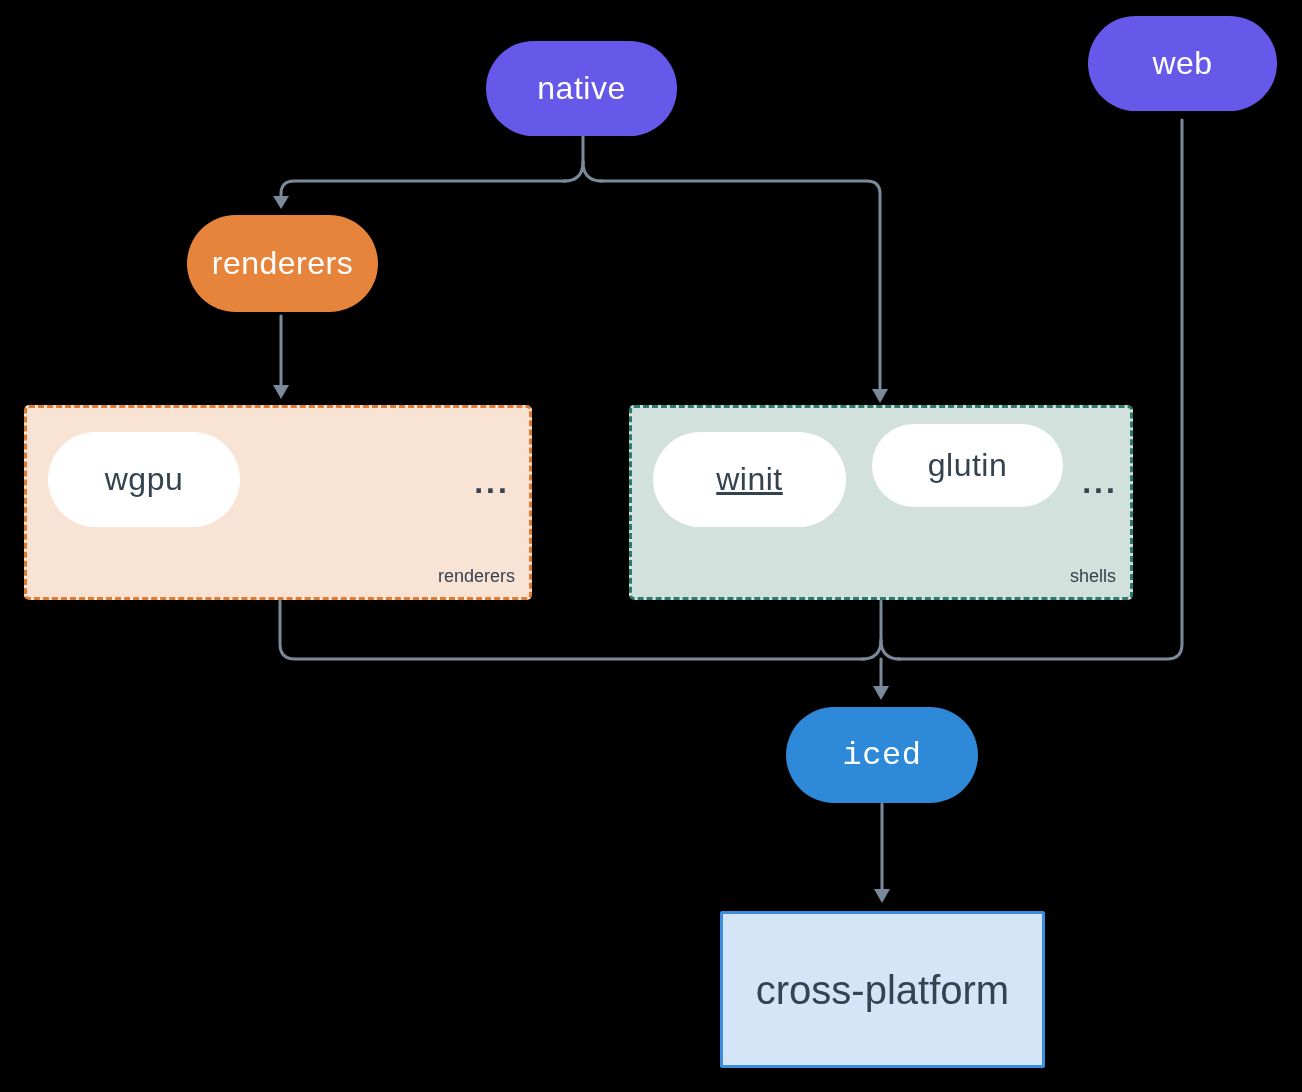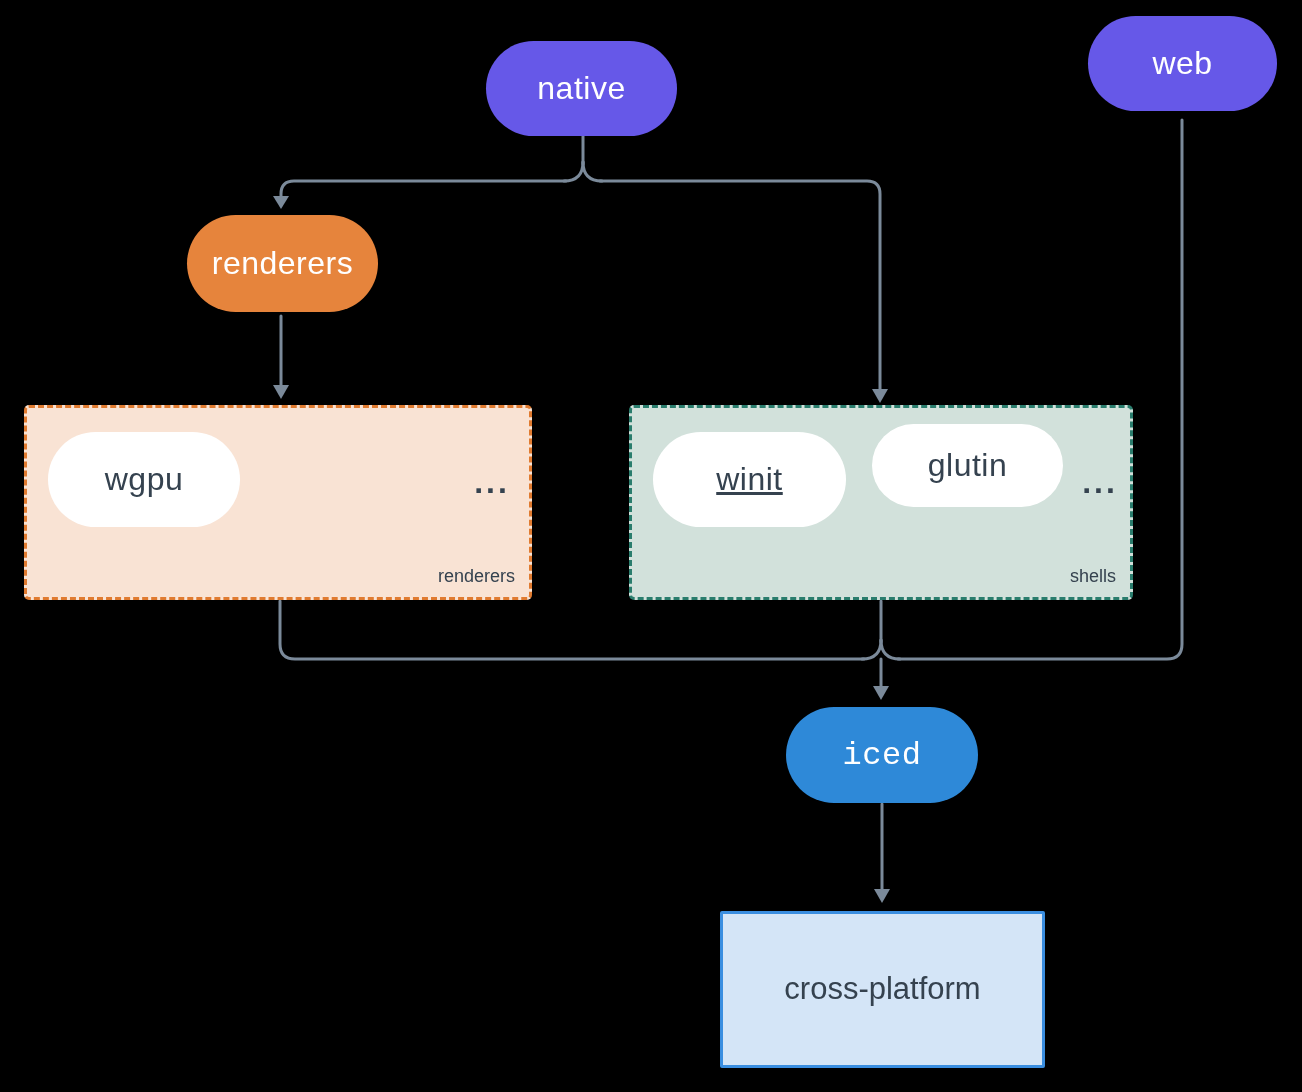--- a/index.html
+++ b/index.html
@@ -58,21 +58,21 @@
   .app-box {
     position: absolute;
     background: var(--app-bg);
     border: 3px solid var(--app-border);
     border-radius: 2px;
     display: flex;
     flex-direction: column;
     align-items: center;
     justify-content: center;
     color: var(--dark-text);
-    font-size: 31px;
+    font-size: 40px;
     line-height: 1.45;
     text-align: center;
   }
 </style>
 </head>
 <body>
 
 <div class="canvas">
 
   <svg class="connectors" width="1302" height="1092" viewBox="0 0 1302 1092">

